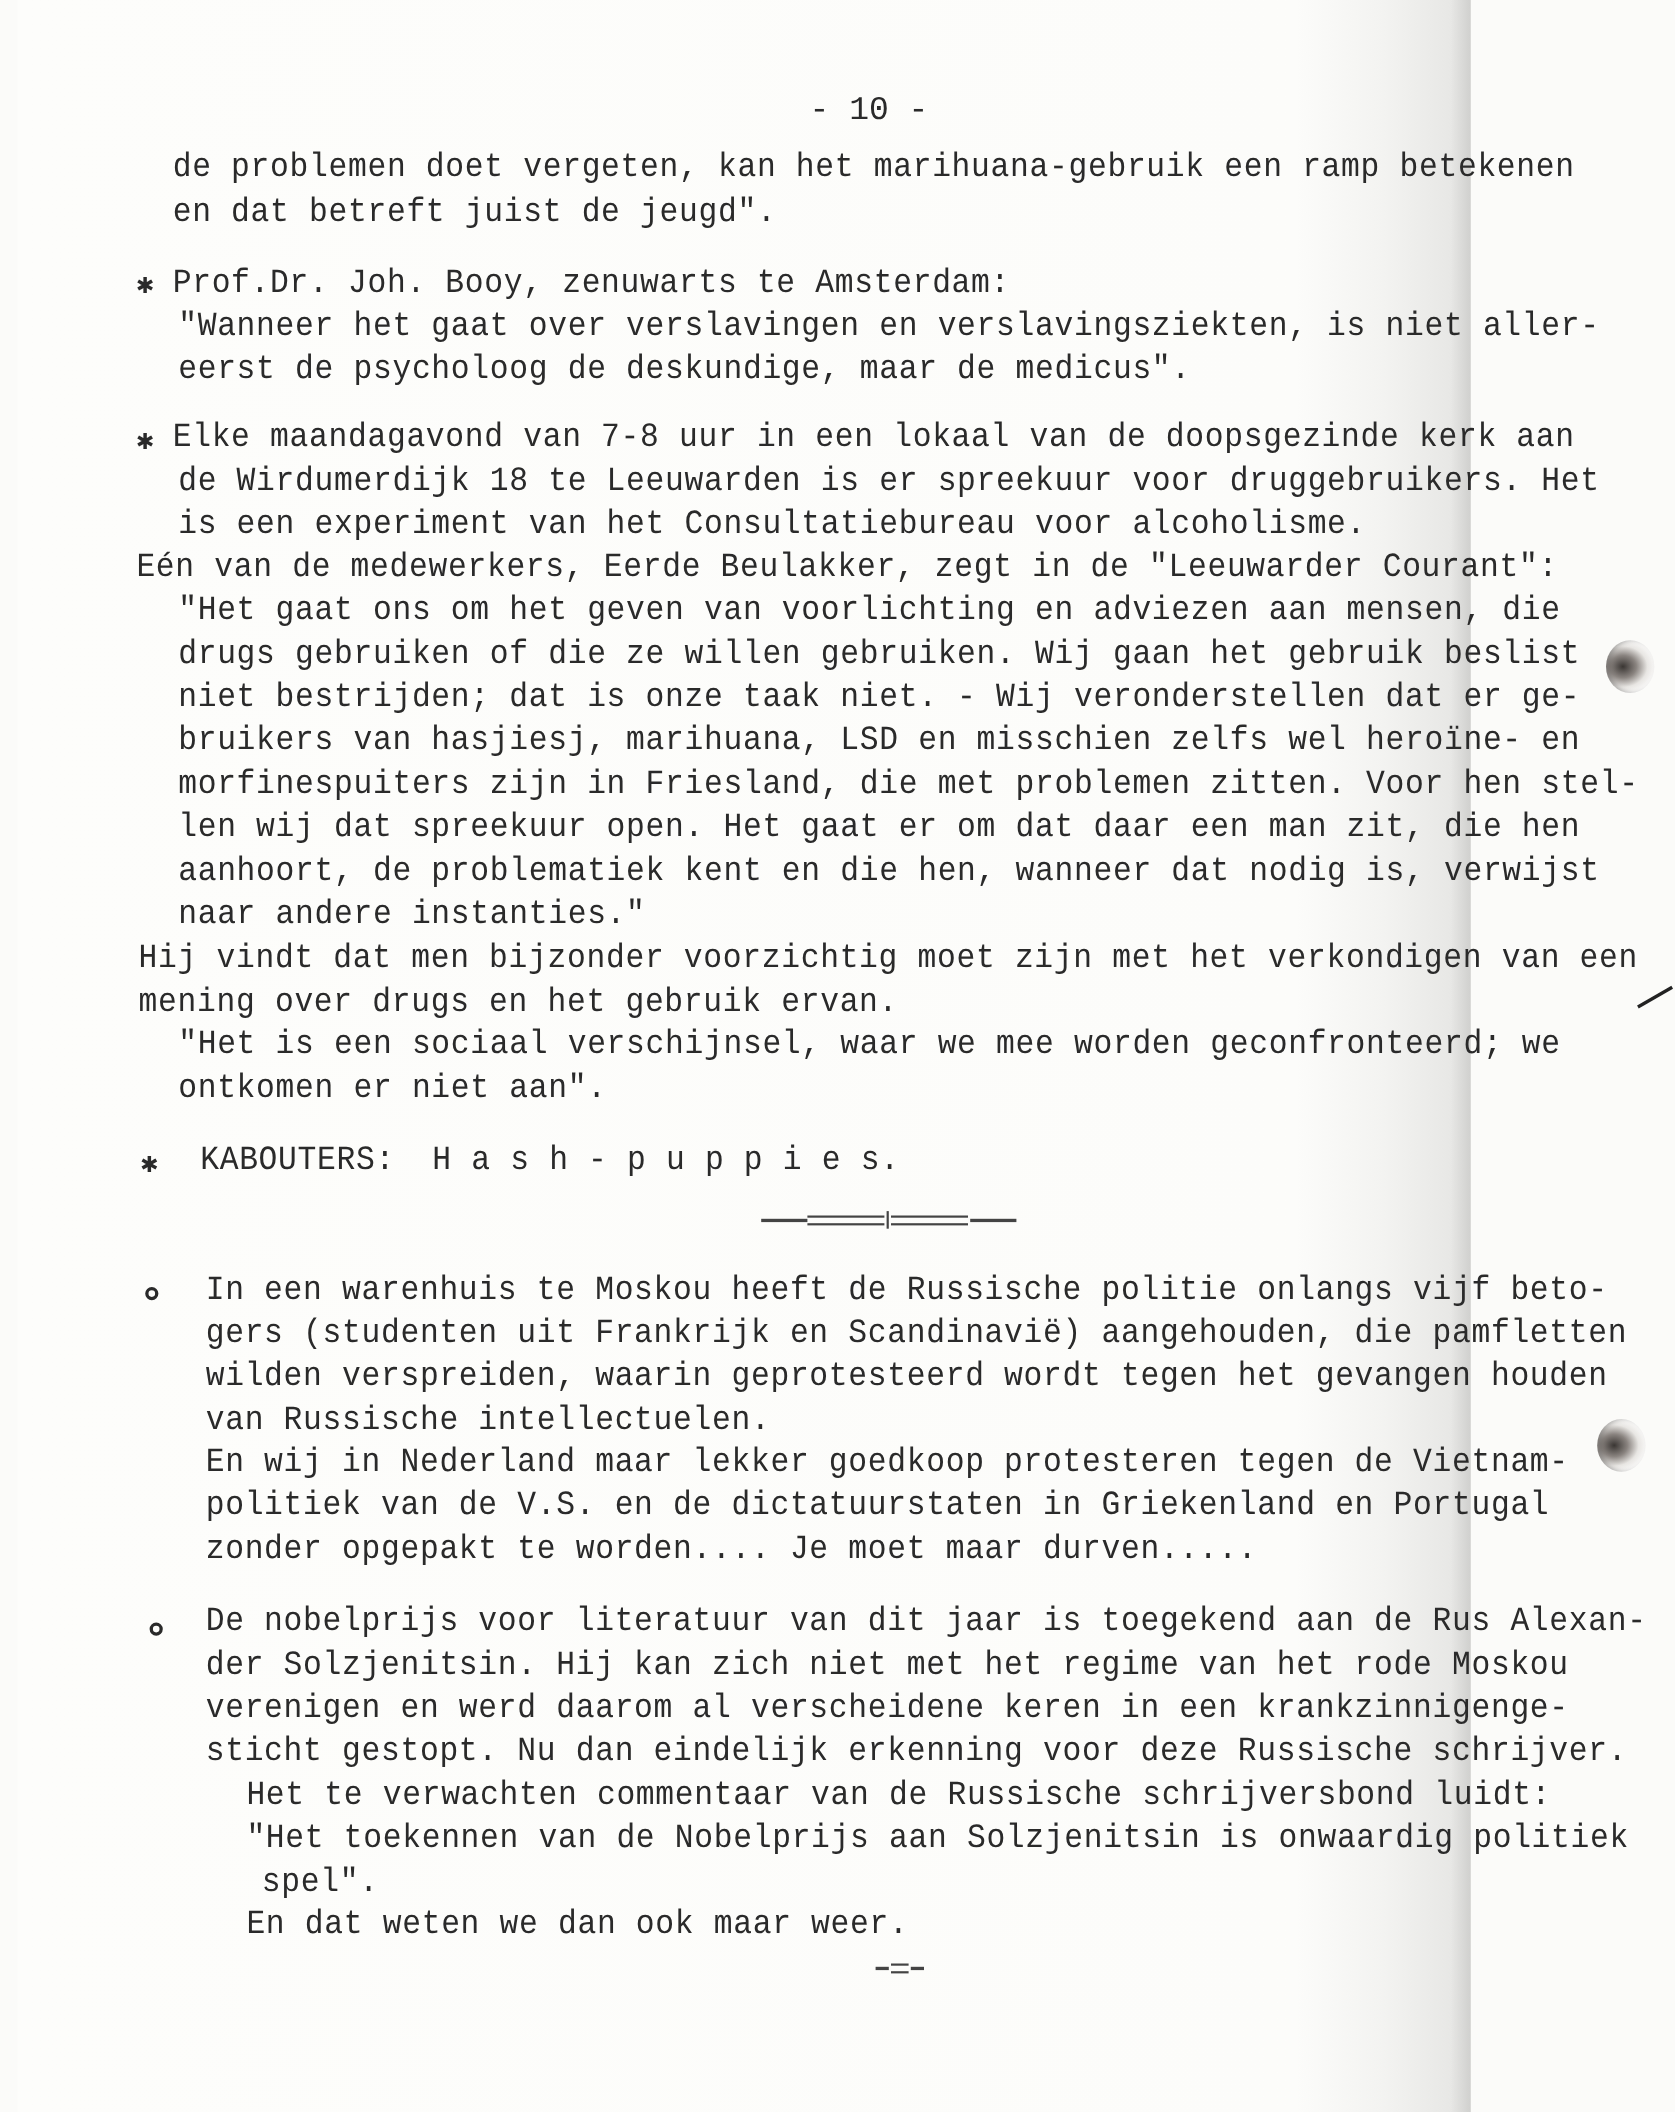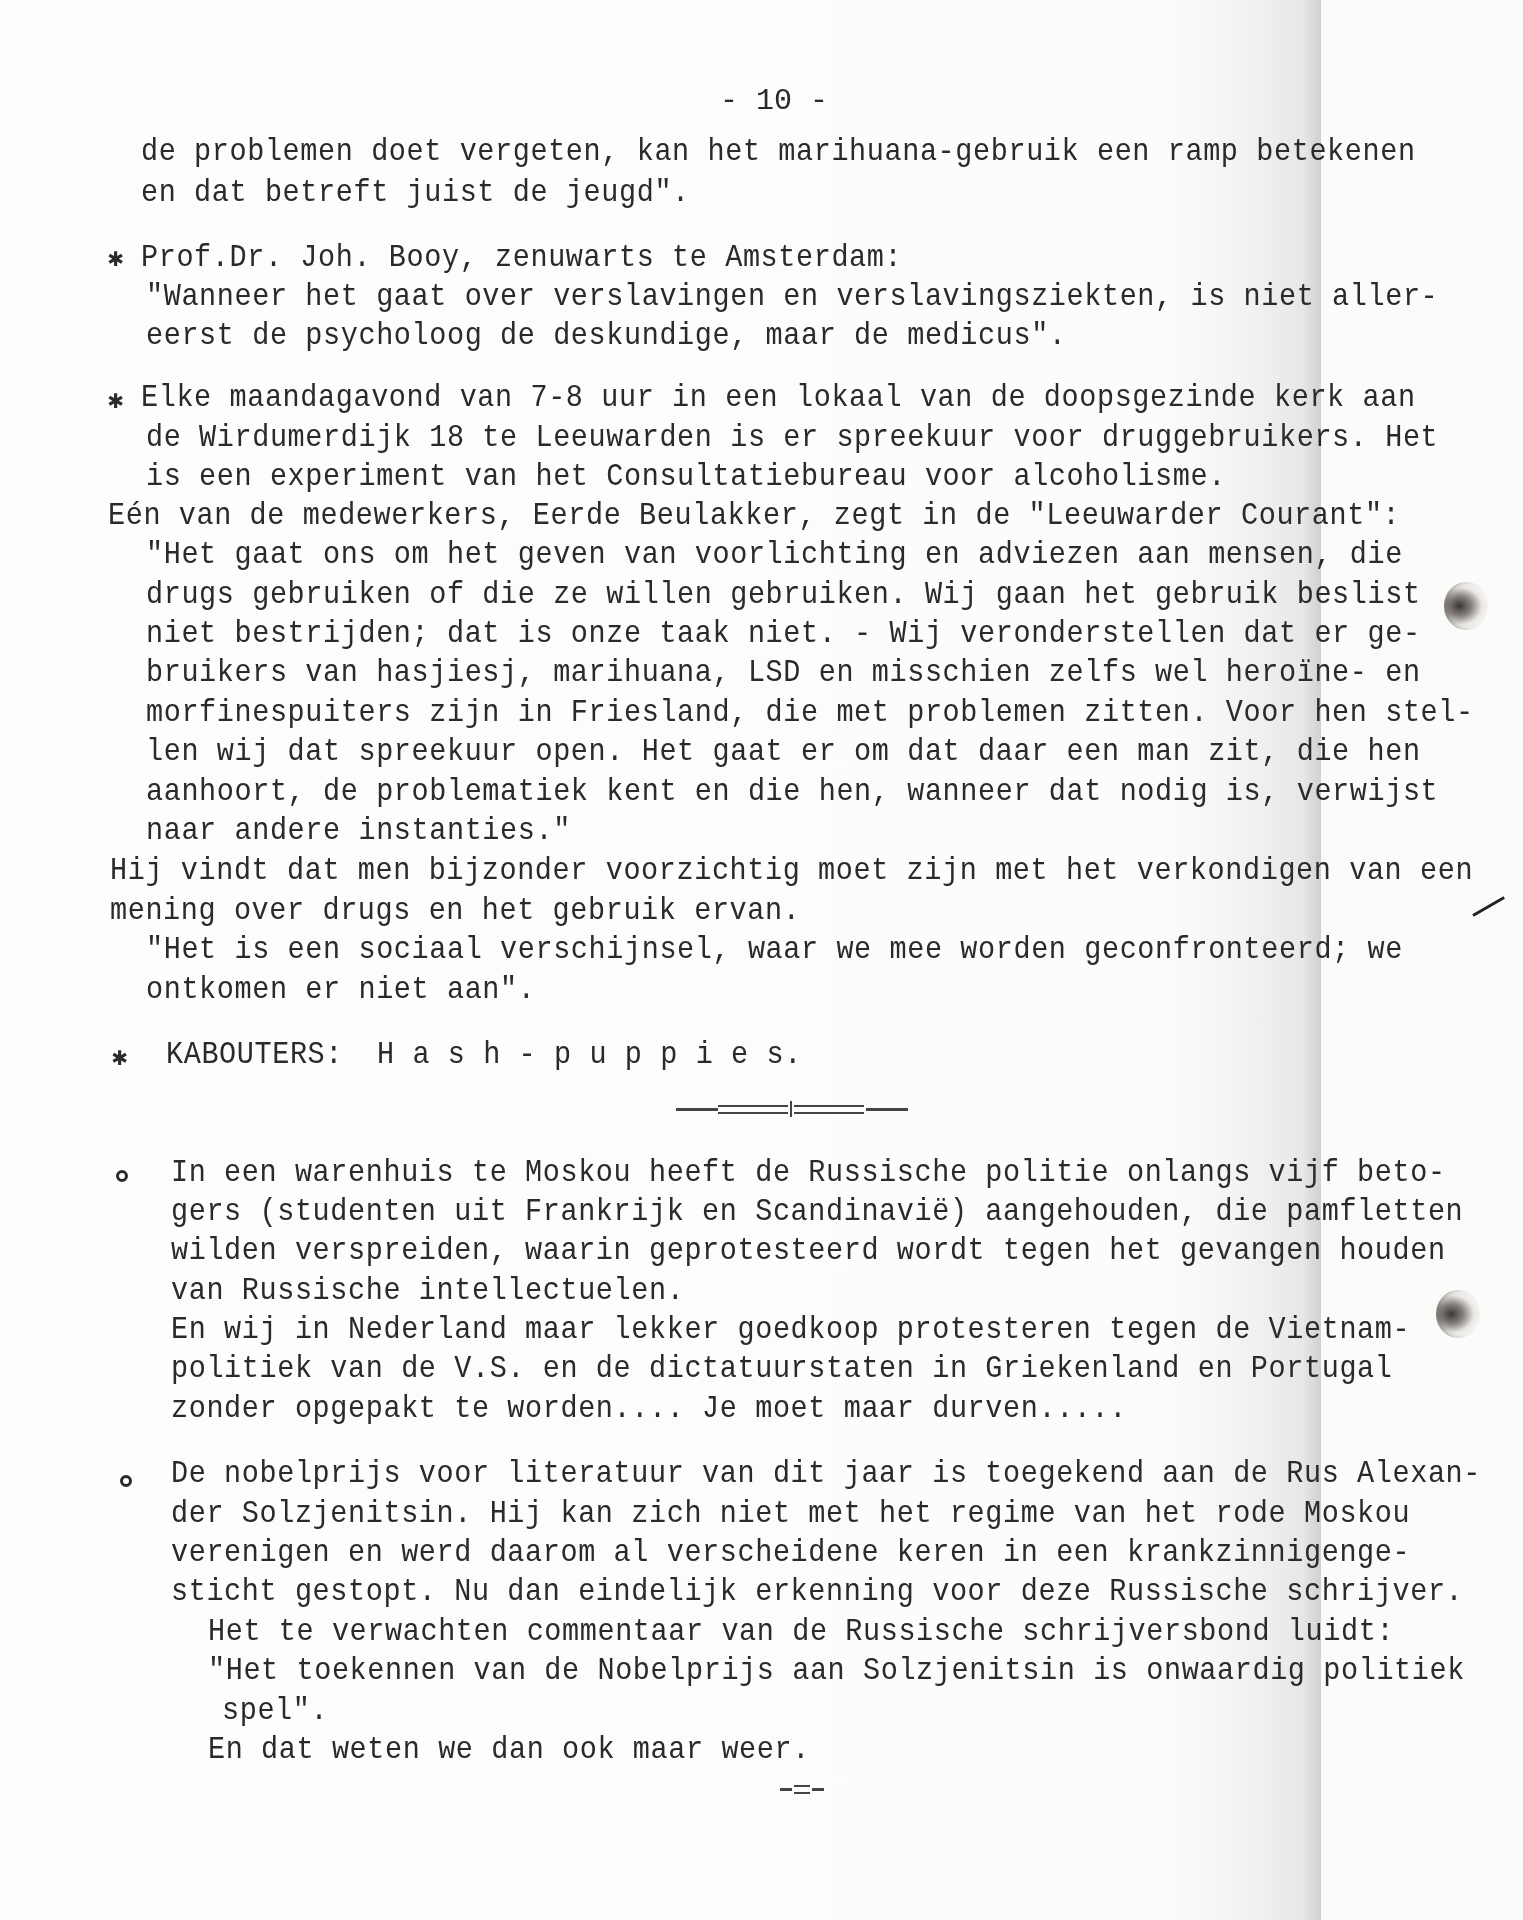--- a/index.html
+++ b/index.html
@@ -4,21 +4,21 @@
 <style>
   html, body { margin: 0; padding: 0; }
   body {
     width: 1523px; height: 1920px; overflow: hidden;
     background: #fbfbf9;
     position: relative;
     font-family: "Liberation Mono", "DejaVu Sans Mono", monospace;
     color: #2a2a2a;
   }
   .page {
-    position: absolute; left: 0; top: 0; width: 1321px; height: 1920px;
+    position: absolute; left: 16px; top: 0; width: 1321px; height: 1920px;
     background: linear-gradient(to right, #fdfdfb 0%, #fcfcfa 88%, #f3f3f1 94%, #e4e4e2 100%);
     text-align: right;
   }
   .edge-shadow {
     position: absolute; right: 0; top: 0; width: 18px; height: 1920px;
     background: linear-gradient(to right, rgba(210,210,208,0) 0%, rgba(200,200,198,0.7) 100%);
   }
   .line {
     position: absolute;
     font-size: 28.5px;

